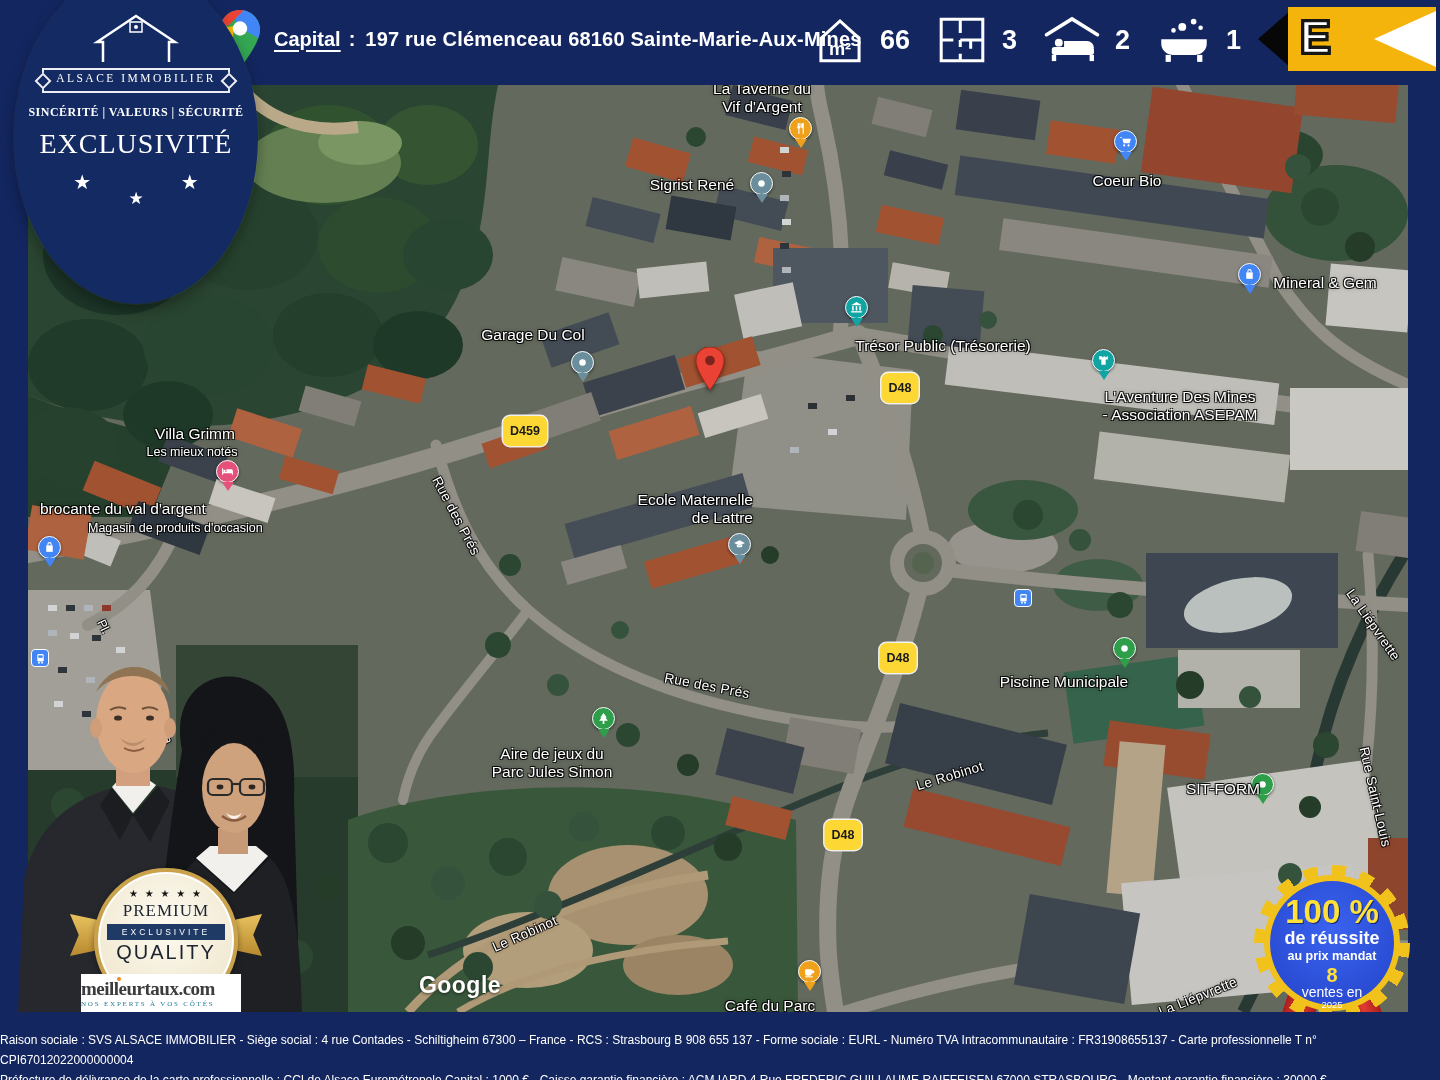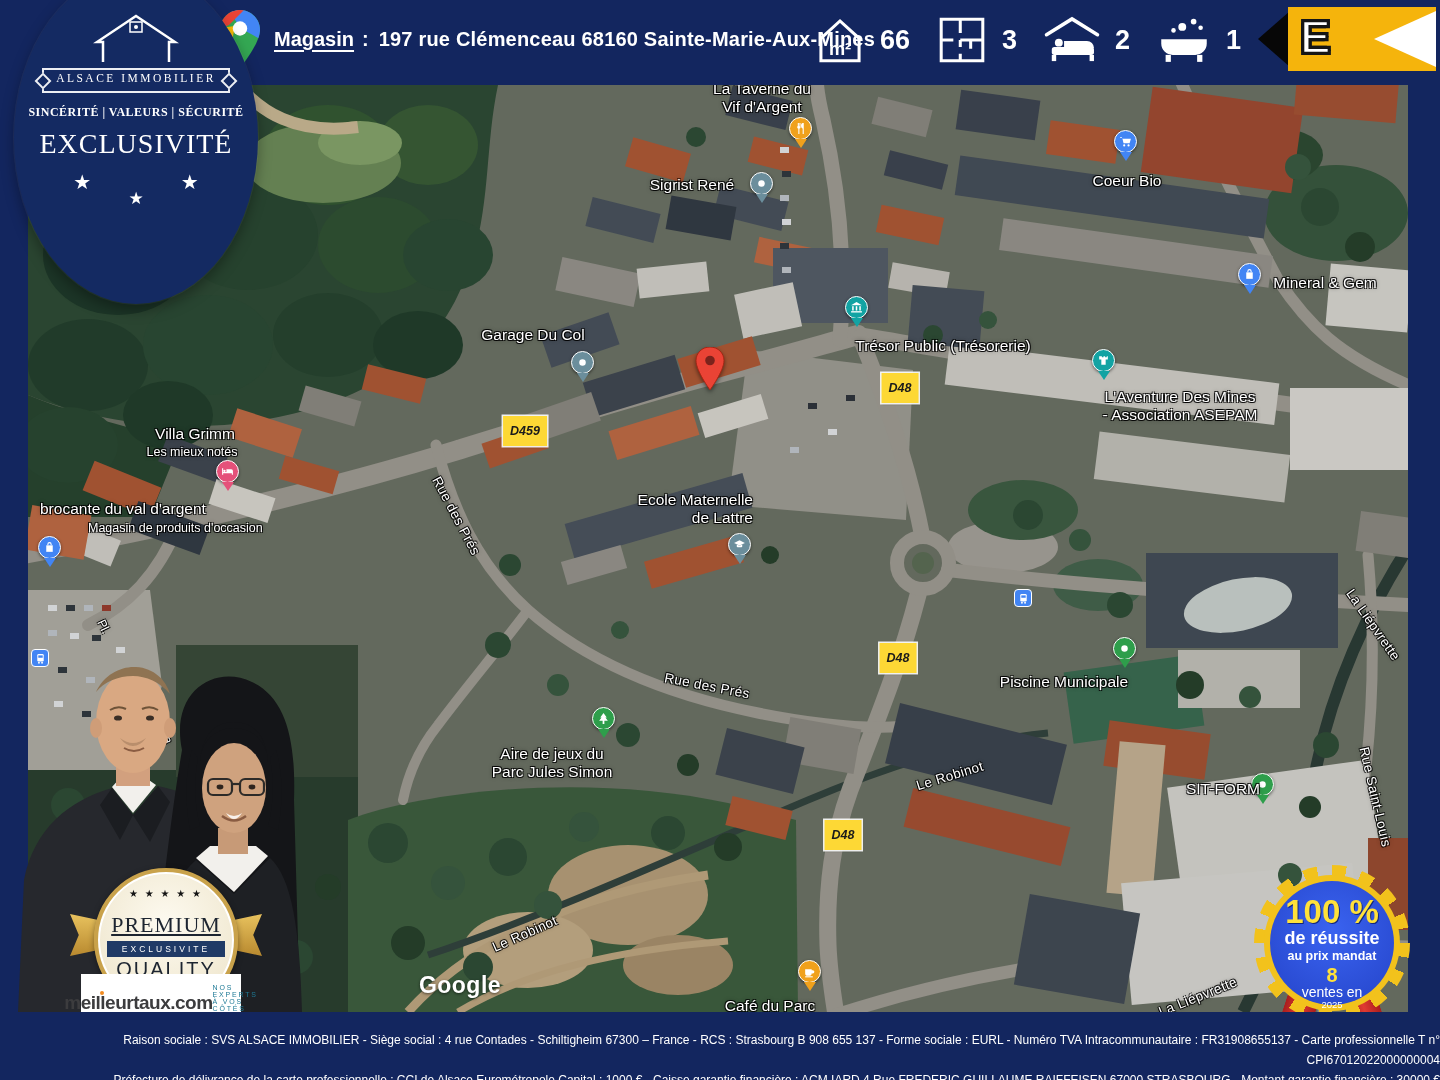--- a/index.html
+++ b/index.html
@@ -11,22 +11,22 @@
   #overlay{position:absolute;left:0;top:0;width:100%;height:100%;}
   .mlabel{position:absolute;color:#fff;text-align:center;white-space:nowrap;line-height:1.15;
     text-shadow:-1px -1px 0 rgba(0,0,0,.8),1px -1px 0 rgba(0,0,0,.8),-1px 1px 0 rgba(0,0,0,.8),1px 1px 0 rgba(0,0,0,.8),0 0 4px rgba(0,0,0,.55);}
   .mlabel.poi{font-size:15.5px;font-weight:400;}
   .mlabel.sub{font-size:12.5px;font-weight:400;}
   .mlabel.street{font-size:13.5px;font-weight:400;letter-spacing:.4px;}
   .mlabel.street-sm{font-size:12px;font-weight:400;}
   .mlabel.watermark{font-size:23px;font-weight:700;letter-spacing:.5px;
     text-shadow:0 1px 3px rgba(0,0,0,.6);}
   .rbadge{position:absolute;transform:translate(-50%,-50%);background:#FDD835;color:#1b1b1b;
-    font-size:12.5px;font-weight:700;padding:8px 7px;border-radius:0;
-    box-shadow:0 0 0 1.5px rgba(255,255,255,.9),0 1px 2px rgba(0,0,0,.45);font-style:italic;}
+    font-size:12.5px;font-weight:700;padding:8px 7px;border-radius:7px;
+    box-shadow:0 0 0 1.5px rgba(255,255,255,.9),0 1px 2px rgba(0,0,0,.45);}
   .pin{position:absolute;width:24px;}
   .pin .pc{width:23px;height:23px;border-radius:50%;border:1.5px solid #fff;box-sizing:border-box;
     display:flex;align-items:center;justify-content:center;box-shadow:0 1px 3px rgba(0,0,0,.5);}
   .pin .pc svg{width:13px;height:13px;}
   .pin .pt{width:0;height:0;border:6px solid transparent;border-top-width:9px;border-bottom:none;margin:-1px auto 0;}
   .pin.prop{width:30px;height:44px;filter:drop-shadow(0 2px 2px rgba(0,0,0,.5));}
   .busb{position:absolute;width:18px;height:18px;background:#4285F4;border:1.5px solid #fff;border-radius:4px;
     box-sizing:border-box;display:flex;align-items:center;justify-content:center;}
   .busb svg{width:11px;height:11px;}
   
@@ -66,28 +66,28 @@
   .agents{position:absolute;left:0;top:630px;z-index:20;}
   
   .premium{position:absolute;left:70px;top:862px;width:192px;height:168px;z-index:25;}
   .pwing{position:absolute;top:52px;width:40px;height:42px;background:linear-gradient(180deg,#e8c25e,#b8892f);}
   .pwing.l{left:0;clip-path:polygon(0 0,100% 20%,100% 80%,0 100%,22% 50%);}
   .pwing.r{right:0;clip-path:polygon(100% 0,0 20%,0 80%,100% 100%,78% 50%);}
   .pcircle{position:absolute;left:24px;top:6px;width:144px;height:144px;border-radius:50%;
     background:radial-gradient(circle at 50% 38%,#fdfaf0,#ece2c6);border:4px solid #C9A24B;box-sizing:border-box;
     box-shadow:inset 0 0 0 2px #fff,0 2px 6px rgba(0,0,0,.4);display:flex;flex-direction:column;align-items:center;}
   .pstars{margin-top:16px;font-size:10px;letter-spacing:2px;color:#141414;}
-  .ptitle{font-family:"Liberation Serif",serif;font-size:22px;color:#1c2430;letter-spacing:1px;margin-top:13px;text-decoration:underline;}
+  .ptitle{font-family:"Liberation Serif",serif;font-size:17px;color:#1c2430;letter-spacing:1px;margin-top:2px;}
   .pband{width:118px;background:#203A66;color:#fff;font-size:8.5px;letter-spacing:3px;text-align:center;
     padding:3px 0;margin-top:3px;}
   .psub{font-family:Liberation Sans, sans-serif;font-size:20px;color:#1c2430;letter-spacing:2px;margin-top:1px;}
   .pfoot{font-size:6.5px;letter-spacing:2px;color:#6b6353;margin-top:10px;}
   
   .mtx{position:absolute;left:81px;top:974px;width:160px;height:38px;background:#fff;z-index:26;
-    display:flex;flex-direction:row;align-items:flex-end;justify-content:center;}
+    display:flex;flex-direction:column;align-items:flex-start;justify-content:center;font-family:Liberation Serif, serif;}
   .mtx .brand{font-size:19px;font-weight:700;color:#3C3C3E;letter-spacing:-.5px;line-height:1;position:relative;}
   .mtx .brand i{position:absolute;left:36px;top:-2px;width:4px;height:4px;background:#F18B21;border-radius:50%;}
   .mtx .tag{font-size:7px;letter-spacing:1.8px;color:#1E7A96;margin-top:2px;}
   
   .rosette{position:absolute;left:1252px;top:863px;width:160px;height:168px;z-index:25;}
   .ribbon{position:absolute;top:104px;width:32px;height:58px;background:linear-gradient(90deg,#a81d1d,#e03a32,#a81d1d);
     clip-path:polygon(0 0,100% 0,100% 100%,50% 80%,0 100%);}
   .ribbon.l{left:36px;transform:rotate(18deg);}
   .ribbon.r{right:36px;transform:rotate(-18deg);}
   .cog{position:absolute;left:2px;top:2px;width:156px;height:156px;border-radius:50%;
@@ -98,21 +98,21 @@
     color:#fff;text-align:center;}
   .disc .pct{font-size:33px;font-weight:700;color:#FFE13A;line-height:1;margin-top:14px;
     text-shadow:1px 1px 0 #12277a;}
   .disc .l1{font-size:18px;font-weight:700;line-height:1.1;margin-top:1px;}
   .disc .l2{font-size:12.5px;font-weight:700;line-height:1.1;margin-top:1px;}
   .disc .cnt{font-size:20px;font-weight:700;color:#FFE13A;line-height:1;margin-top:1px;}
   .disc .l3{font-size:14px;line-height:1.1;}
   .disc .yr{font-size:9.5px;line-height:1.1;}
   
   footer{position:absolute;left:0;top:1012px;width:1440px;height:68px;background:#13265F;z-index:30;
-    color:#fff;text-align:right;font-size:12px;line-height:20px;padding-top:18px;box-sizing:border-box;}
+    color:#fff;text-align:left;font-size:12px;line-height:20px;padding-top:18px;box-sizing:border-box;}
 </style>
 </head>
 <body>
 
 <div class="stage">
 
   <div class="map">
     <svg class="terrain" viewBox="0 0 1380 927" preserveAspectRatio="none">
 
       <rect width="1380" height="927" fill="#6e7263"></rect>
@@ -551,21 +551,21 @@
         <g clip-path="url(#gp)">
           <rect width="40" height="58" fill="#34A853"></rect>
           <polygon points="8,-2 42,-2 42,30 20,18" fill="#4285F4"></polygon>
           <polygon points="0,0 24,0 9,15 0,19" fill="#EA4335"></polygon>
           <polygon points="0,18 15,16 11,36 0,36" fill="#FBBC04"></polygon>
           <circle cx="20" cy="18.5" r="7.2" fill="#fff"></circle>
         </g>
       </svg>
     </div>
     <div class="address">
-      <span class="alabel">Magasin</span>
+      <span class="alabel">Capital</span>
       <span class="colon">:</span>
       <span class="avalue">197 rue Clémenceau  68160 Sainte-Marie-Aux-Mines</span>
     </div>
     <div class="stats" id="stats">
         <div class="stat">
           <span class="sicon">
             <svg width="52" height="54" viewBox="0 0 60 60">
               <path d="M8 28 L30 8 L52 28 V54 H8 Z" fill="none" stroke="#fff" stroke-width="3.5"></path>
               <text x="30" y="47" font-size="21" font-weight="bold" fill="#fff" text-anchor="middle" font-family="Liberation Sans,sans-serif">m²</text>
             </svg>

